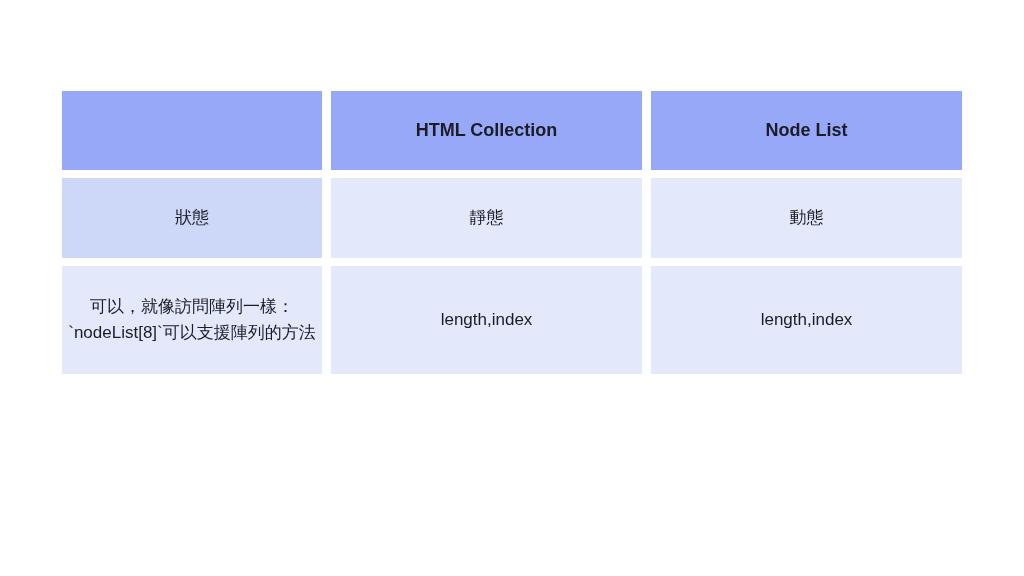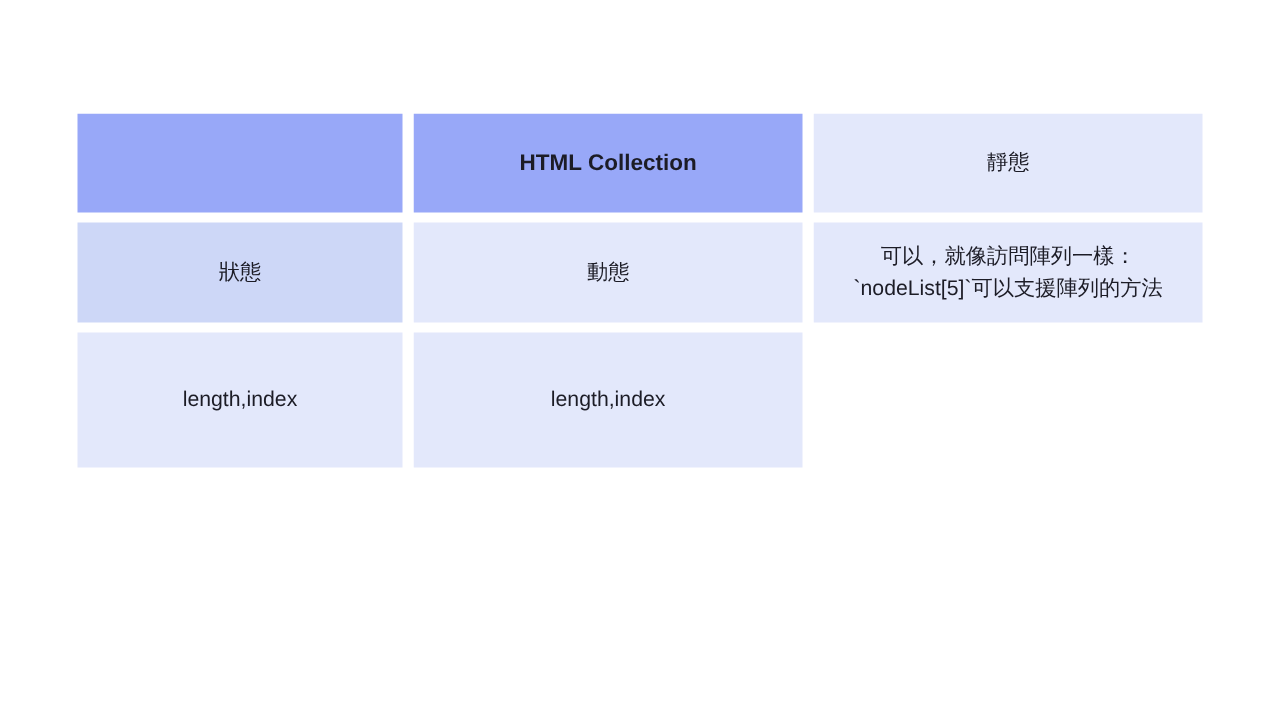--- a/index.html
+++ b/index.html
@@ -45,23 +45,24 @@
     background: var(--value-bg, #e3e8fb);
   }
 </style>
 </head>
 <body style="background: rgb(255, 255, 255);">
 
 <div class="comparison-table">
 
   <div class="cell header-cell"></div>
   <div class="cell header-cell">HTML Collection</div>
+  <div class="cell header-cell">Node List</div>
 
+  <div class="cell label-cell">狀態</div>
   <div class="cell value-cell">靜態</div>
-  <div class="cell label-cell">狀態</div>
   <div class="cell value-cell">動態</div>
 
   <div class="cell value-cell">可以，就像訪問陣列一樣：
-`nodeList[5]`可以支援陣列的方法</div>
+`nodeList[8]`可以支援陣列的方法</div>
 
   <div class="cell value-cell">length,index</div>
   <div class="cell value-cell">length,index</div>
 </div>
 
 </body></html>

